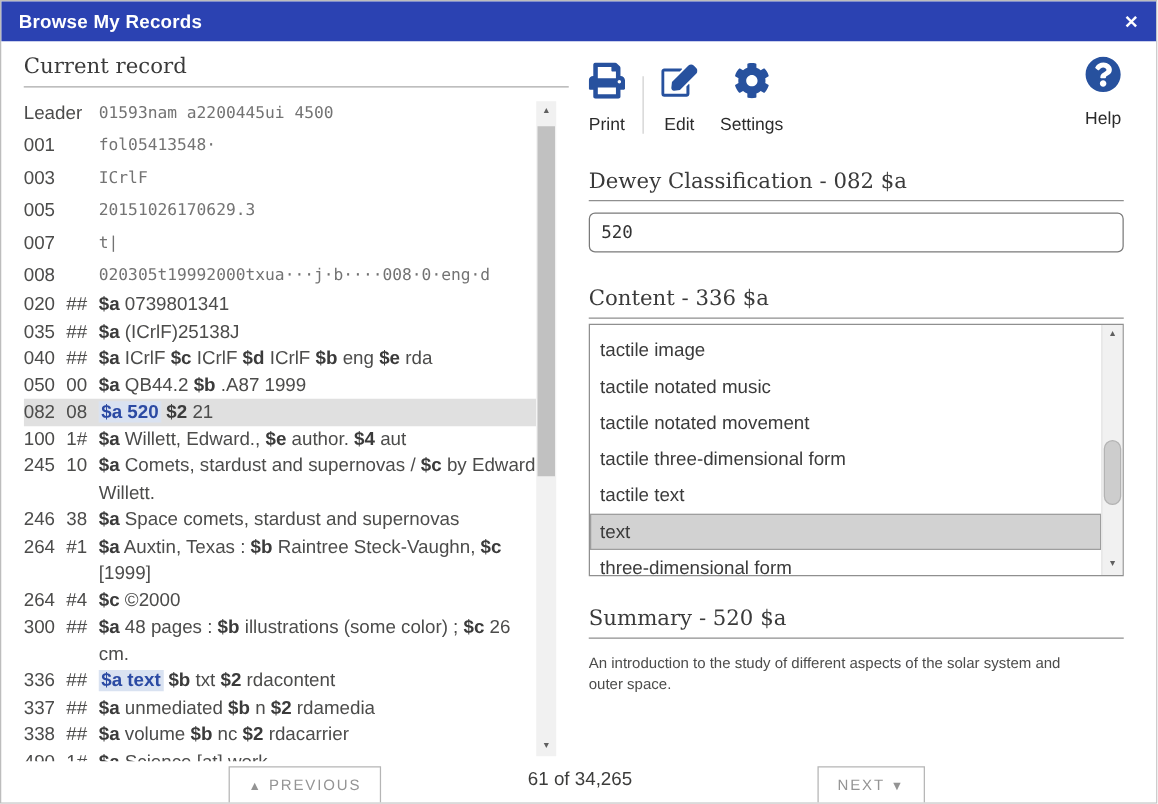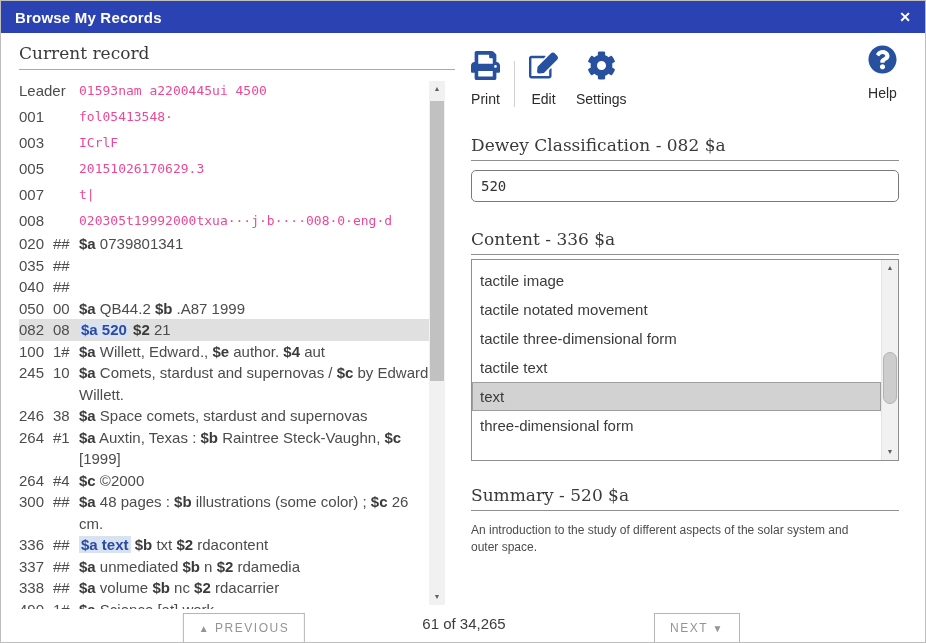--- a/index.html
+++ b/index.html
@@ -20,21 +20,21 @@
   .left-panel { position: absolute; top: 32px; left: 0; width: 456px; height: 580px; }
   .panel-heading { font-family: "DejaVu Serif", serif; font-size: 17px; color: #3a3a3a; }
   .left-heading { margin: 10px 2px 0 18px; padding-bottom: 6px;
                   border-bottom: 1px solid #a9a9a9; }
   .marc-view { position: absolute; top: 36px; left: 18px; width: 410px; height: 540px;
                overflow: hidden; padding-top: 8px; }
 
   .control-row { display: grid; grid-template-columns: 60px 1fr; height: 26px;
                  align-items: center; }
   .marc-tag { font-size: 15px; color: #4c4c4b; }
-  .marc-mono { font-family: "DejaVu Sans Mono", monospace; font-size: 13px; color: #ec4899; }
+  .marc-mono { font-family: "DejaVu Sans Mono", monospace; font-size: 13px; color: #737373; }
 
   .data-row { display: grid; grid-template-columns: 34px 26px 1fr;
               font-size: 15px; line-height: 21.5px; color: #4c4c4b; }
   .data-row.selected { background: #e0e0e0; }
   .sub-code { font-weight: bold; color: #3b3b3b; }
   .sub-hl { color: #2b4aa3; font-weight: bold; background: #d9e2f1; padding: 0 2px; }
   .sub-hl .sub-code { color: #2b4aa3; }
 
   
   .sb { position: absolute; background: #f1f1f1; }
@@ -133,24 +133,26 @@
         </div>
       <div id="data-fields">
           <div class="data-row">
             <span class="marc-tag">020</span>
             <span class="marc-tag">##</span>
             <span><span><span class="sub-code">$a</span> 0739801341</span></span>
           </div>
           <div class="data-row">
             <span class="marc-tag">035</span>
             <span class="marc-tag">##</span>
+            <span><span><span class="sub-code">$a</span> (ICrlF)25138J</span></span>
           </div>
           <div class="data-row">
             <span class="marc-tag">040</span>
             <span class="marc-tag">##</span>
+            <span><span><span class="sub-code">$a</span> ICrlF</span> <span><span class="sub-code">$c</span> ICrlF</span> <span><span class="sub-code">$d</span> ICrlF</span> <span><span class="sub-code">$b</span> eng</span> <span><span class="sub-code">$e</span> rda</span></span>
           </div>
           <div class="data-row">
             <span class="marc-tag">050</span>
             <span class="marc-tag">00</span>
             <span><span><span class="sub-code">$a</span> QB44.2</span> <span><span class="sub-code">$b</span> .A87 1999</span></span>
           </div>
           <div class="data-row selected">
             <span class="marc-tag">082</span>
             <span class="marc-tag">08</span>
             <span><span class="sub-hl"><span class="sub-code">$a</span> 520</span> <span><span class="sub-code">$2</span> 21</span></span>
@@ -256,20 +258,21 @@
       <div class="panel-heading section-rule">Dewey Classification - 082 $a</div>
       <input class="dewey-input" type="text" value="520" style="">
     </div>
 
     <div class="field-section sec-content">
       <div class="panel-heading section-rule">Content - 336 $a</div>
       <div class="listbox">
         <div class="listbox-items" id="content-items">
             <div class="list-item clipped-top">still image</div>
             <div class="list-item">tactile image</div>
+            <div class="list-item">tactile notated music</div>
             <div class="list-item">tactile notated movement</div>
             <div class="list-item">tactile three-dimensional form</div>
             <div class="list-item">tactile text</div>
             <div class="list-item selected">text</div>
             <div class="list-item">three-dimensional form</div>
           </div>
         <div class="sb list-sb">
           <div class="sb-btn up">▲</div>
           <div class="sb-thumb"></div>
           <div class="sb-btn down">▼</div>

